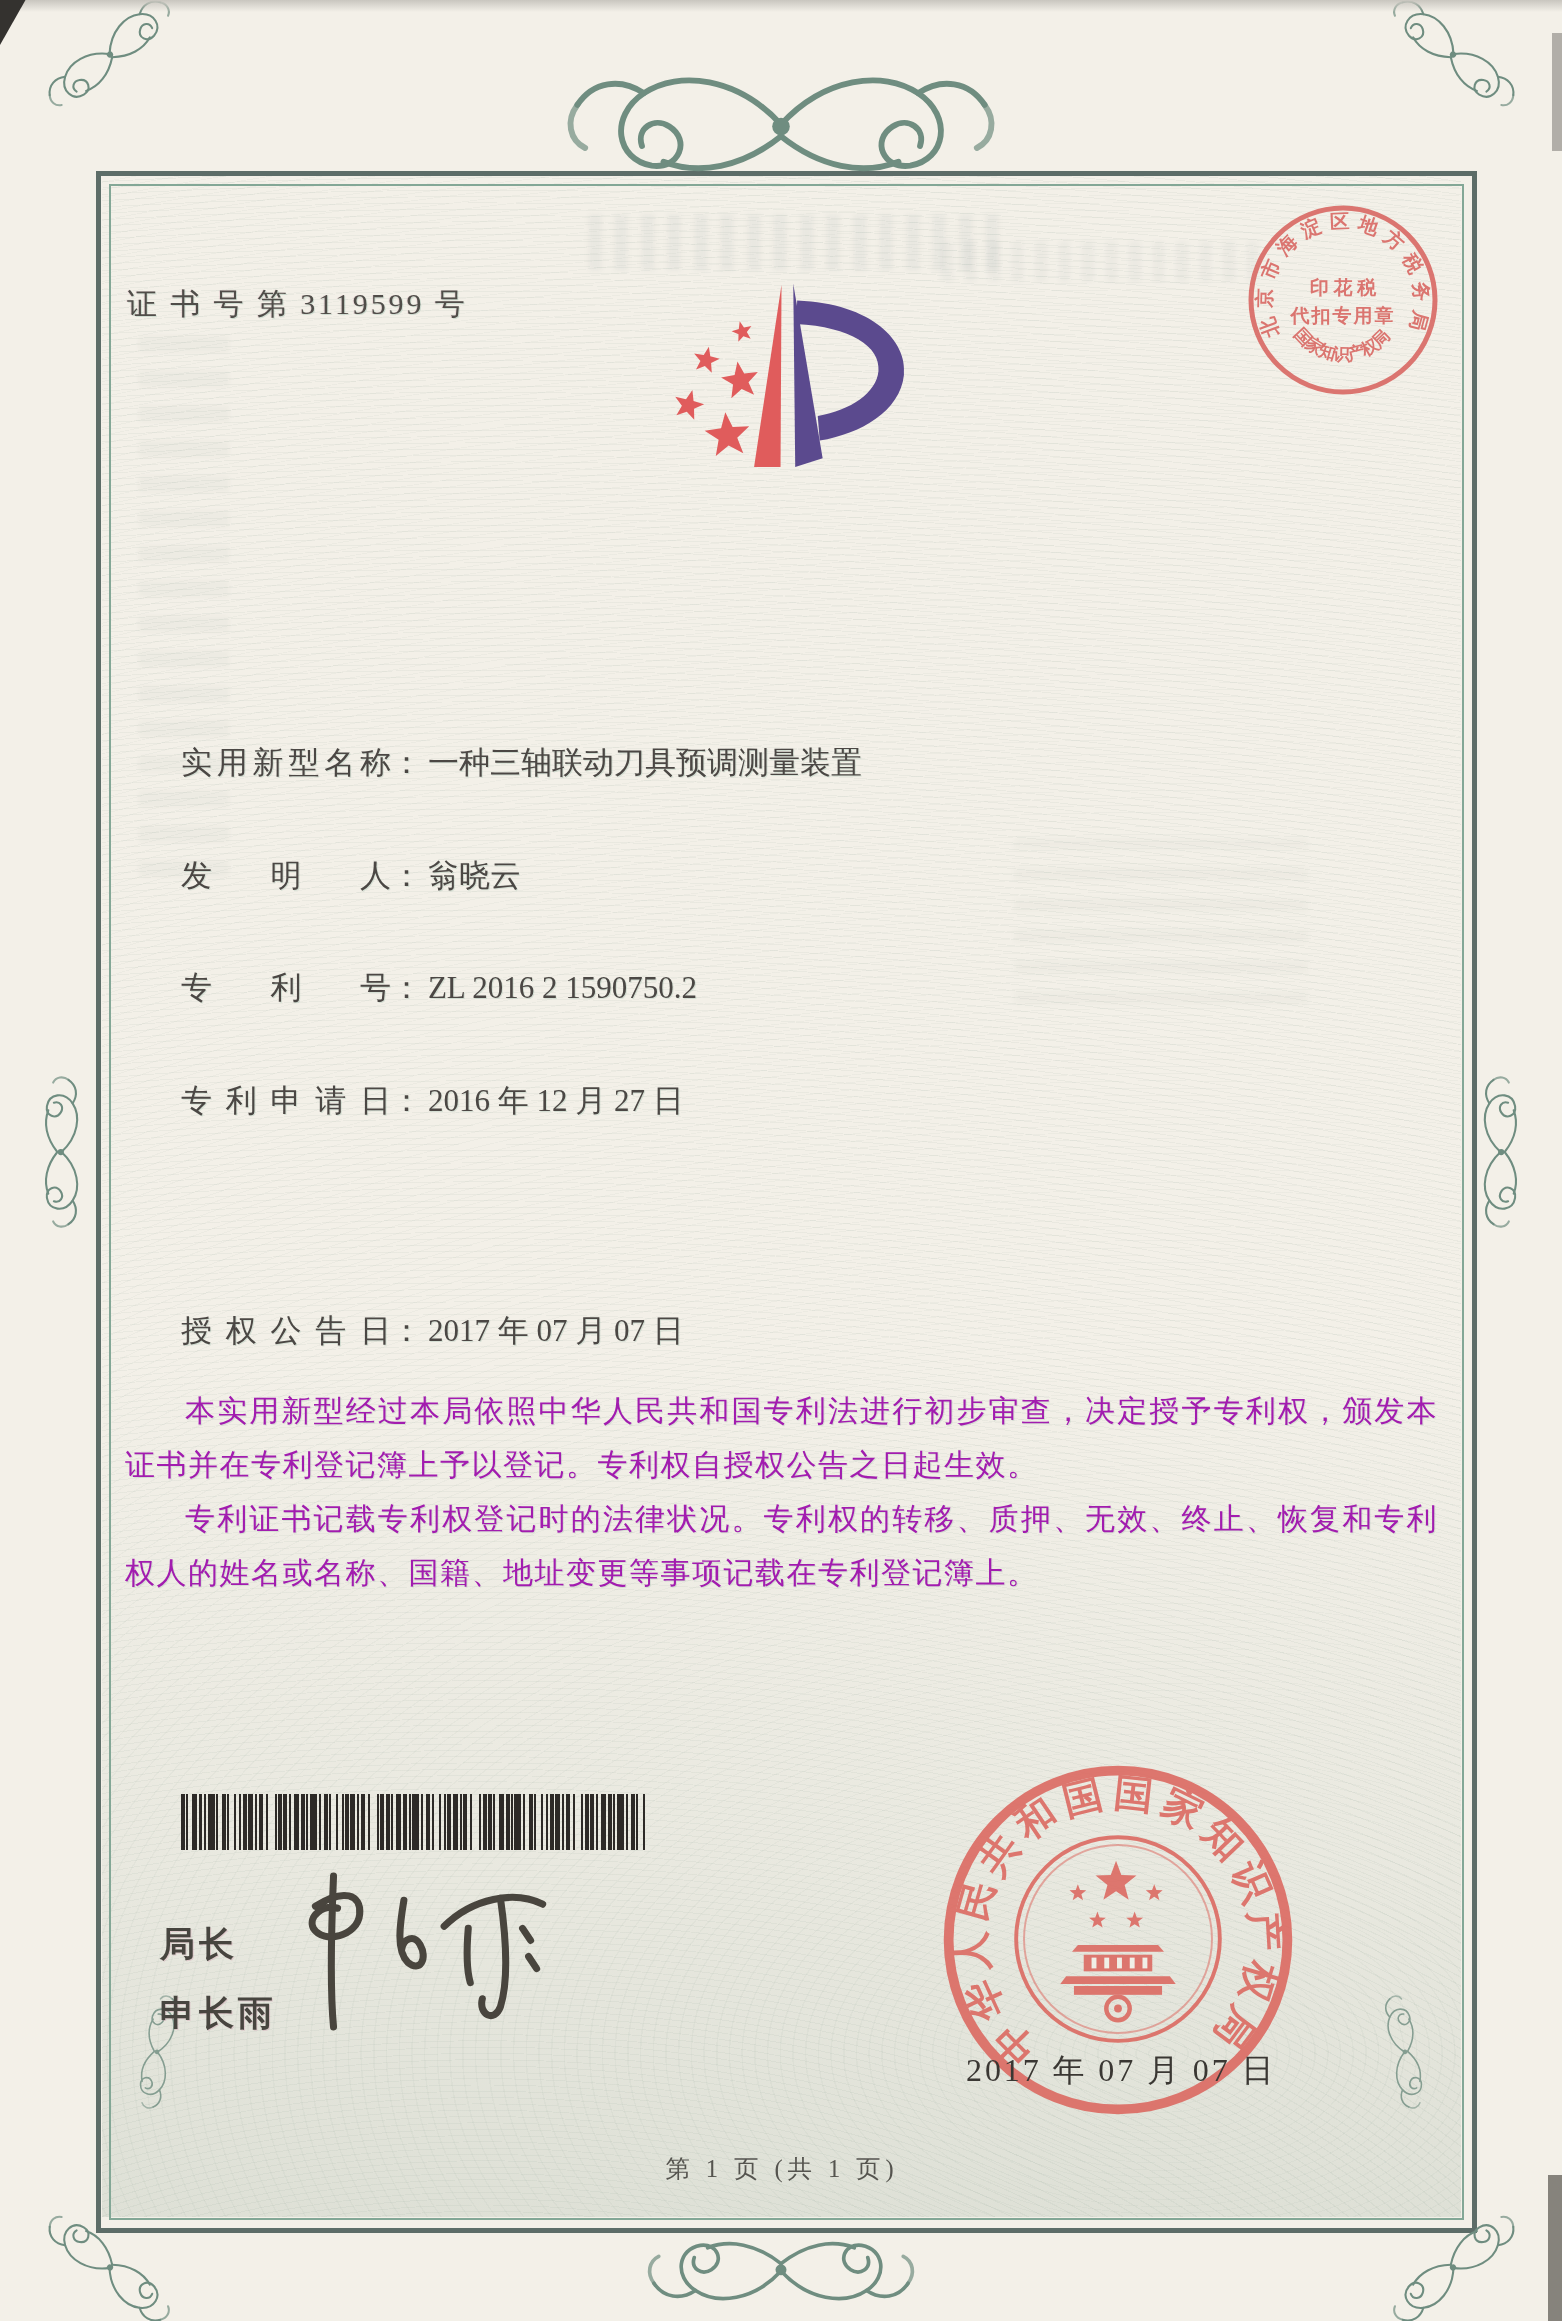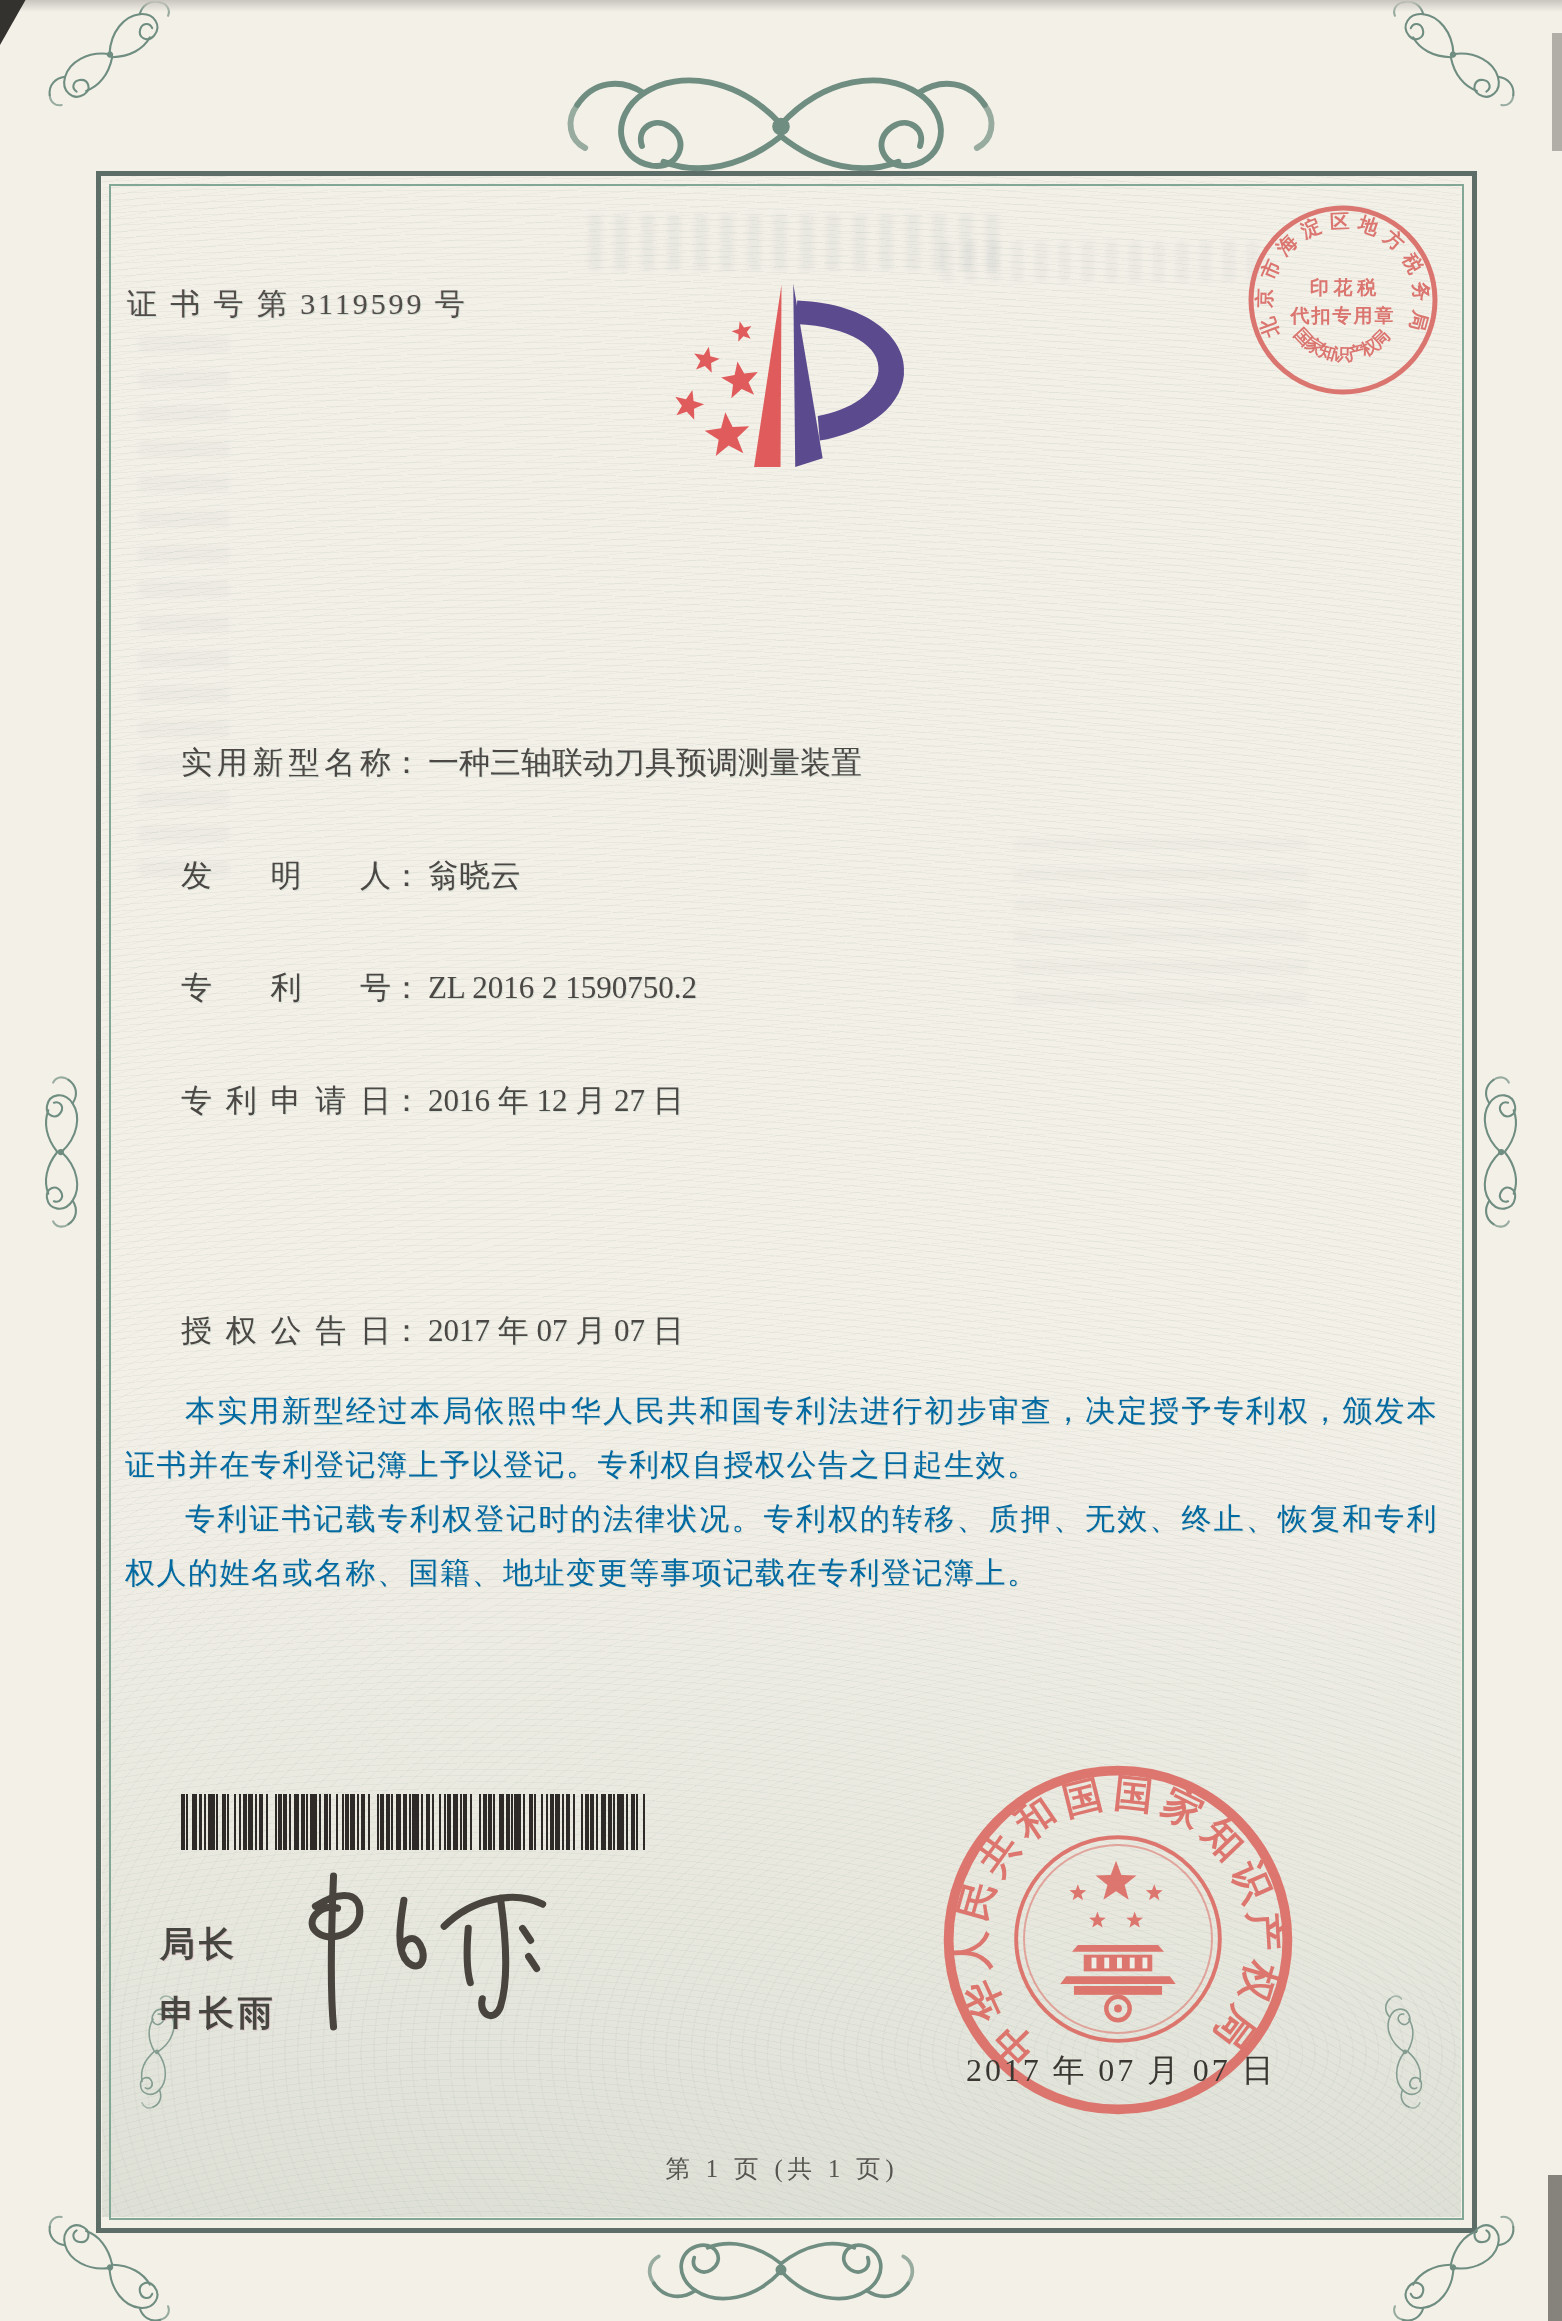--- a/index.html
+++ b/index.html
@@ -41,21 +41,21 @@
   .certno{position:absolute;left:127px;top:284px;font-size:30px;letter-spacing:2.9px;color:#504d49;
           text-shadow:1px 1px 0 rgba(130,175,155,.30),-1px 0 0 rgba(200,120,150,.18);}
   .title{position:absolute;left:0;right:0;top:537px;text-align:center;font-size:76px;font-weight:700;
          letter-spacing:13.7px;padding-left:13.7px;color:#3d3936;
          text-shadow:1.5px 1.5px 0 rgba(120,170,150,.30),-1.5px 0 0 rgba(205,115,150,.20);}
   .field-row{position:absolute;left:181px;font-size:31px;color:#4b4744;white-space:nowrap;
          text-shadow:1px 1px 0 rgba(130,175,155,.25);}
   .f-label{display:inline-block;width:210px;text-align:justify;text-align-last:justify;vertical-align:bottom;}
   .f-colon{display:inline-block;margin-right:5.9px;}
   .paras{position:absolute;left:125px;top:1384px;width:1313px;font-size:30px;line-height:54px;
-         letter-spacing:1.5px;text-align:justify;color:#0369a1;text-shadow:1px 1px 0 rgba(130,175,155,.22);}
+         letter-spacing:1.5px;text-align:justify;color:#a21caf;text-shadow:1px 1px 0 rgba(130,175,155,.22);}
   .paras p{margin:0;text-indent:2em;}
   .barcode{position:absolute;left:181px;top:1794px;width:469px;height:56px;}
   .barcode i{position:absolute;top:0;bottom:0;background:#2d2a27;}
   .signer-title{position:absolute;left:160px;top:1921px;font-size:35px;font-weight:600;color:#47453f;
          font-family:"Liberation Sans","DejaVu Sans",sans-serif;letter-spacing:3.9px;
          text-shadow:1px 1px 0 rgba(200,120,150,.25);}
   .signer-name{position:absolute;left:160px;top:1990px;font-size:35px;font-weight:600;color:#47453f;
          font-family:"Liberation Sans","DejaVu Sans",sans-serif;letter-spacing:3.9px;
          text-shadow:1px 1px 0 rgba(200,120,150,.25);}
   .signature{position:absolute;left:274px;top:1864px;width:294px;height:181px;}

